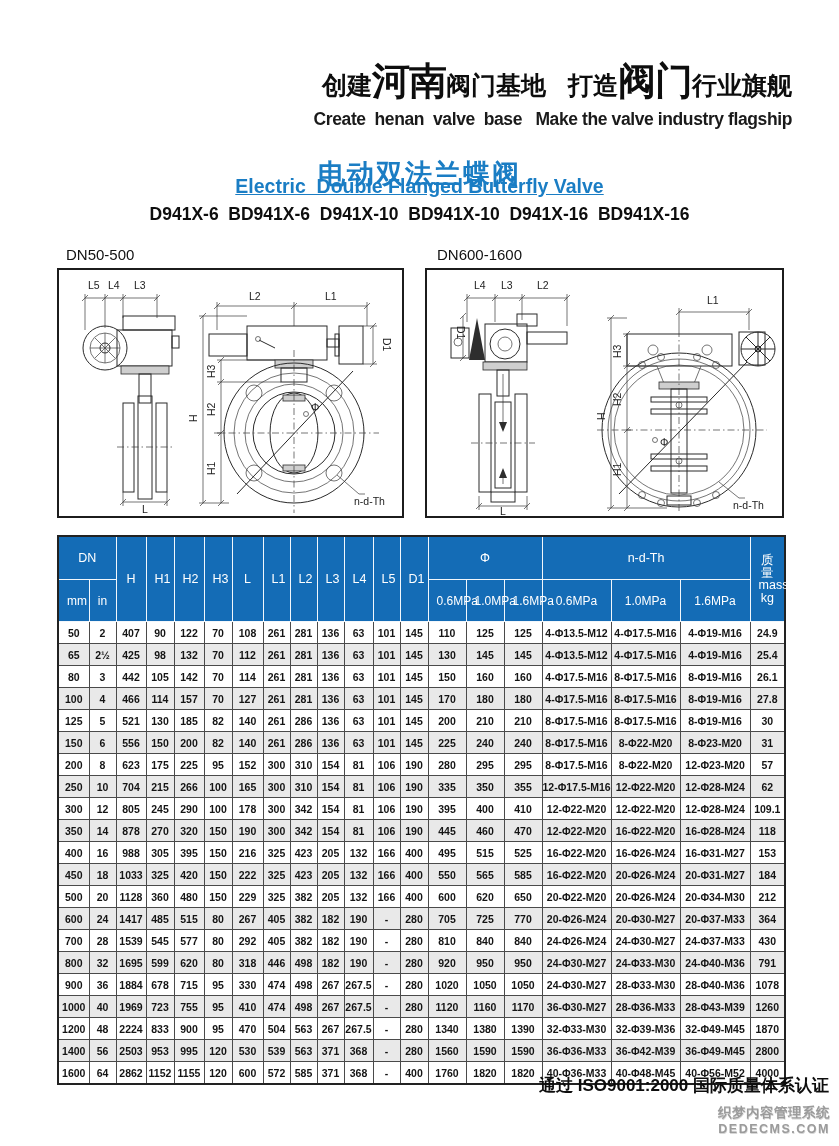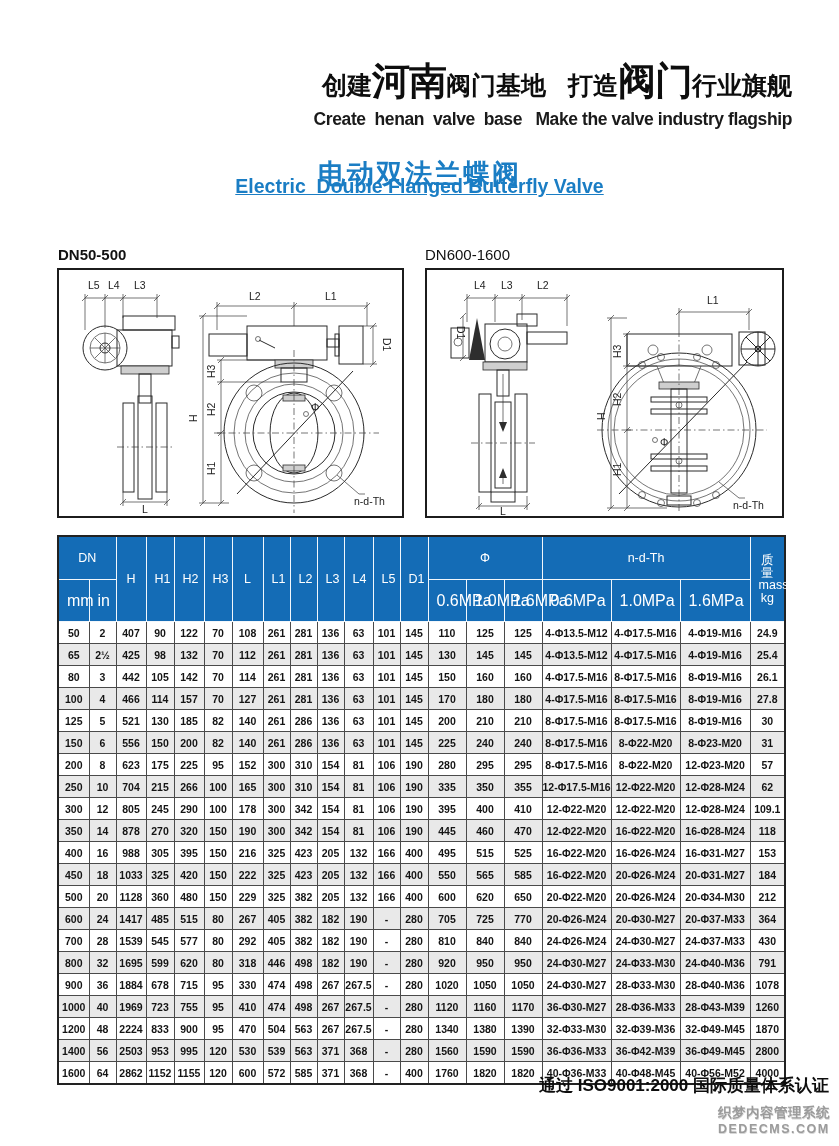--- a/index.html
+++ b/index.html
@@ -13,67 +13,68 @@
   .slogan-cn .sm{font-size:25px;letter-spacing:0px;}
   .slogan-cn .lg{font-size:38px;letter-spacing:-1px;}
   .slogan-cn .gap{display:inline-block;width:22px;}
   .slogan-en{margin-top:2px;font-size:17.5px;font-weight:700;color:#1a1a1a;letter-spacing:-0.4px;white-space:pre;}
   
   .title-cn{position:absolute;top:156px;left:0;width:100%;text-align:center;font-size:27px;font-weight:700;letter-spacing:2px;white-space:pre;}
   .title-en{position:absolute;top:175px;left:0;width:100%;text-align:center;font-size:19.5px;font-weight:700;white-space:pre;text-decoration:underline;}
   .models{position:absolute;top:204px;left:0;width:100%;text-align:center;font-size:17.5px;font-weight:700;color:#0e0e0e;white-space:pre;}
   
   .d-caption{position:absolute;top:246px;font-size:15px;color:#111;}
-  .cap-left{left:58px;font-weight:bold;} .cap-right{left:425px;}
+  .cap-left{left:66px;} .cap-right{left:437px;}
   .d-box{position:absolute;top:268px;height:250px;border:2px solid #1c1c1c;background:#fff;box-sizing:border-box;}
   .box-left{left:57px;width:347px;}
   .box-right{left:425px;width:359px;}
   .d-box svg{display:block;}
   .dim{font-size:10.5px;fill:#1c1c1c;font-family:"Liberation Sans",sans-serif;}
   .ln{stroke:#2a2a2a;stroke-width:1;fill:none;}
   .thin{stroke:#3a3a3a;stroke-width:0.7;fill:none;}
   .dash{stroke:#3a3a3a;stroke-width:0.7;fill:none;stroke-dasharray:7 3 1.5 3;}
   .fillg{fill:#cfcfcf;stroke:#2a2a2a;stroke-width:0.8;}
   .filld{fill:#2e2e2e;stroke:none;}
   
   .spec{position:absolute;top:535px;left:57px;width:727px;border-collapse:collapse;table-layout:fixed;
         border:2px solid #222;font-family:"Liberation Sans",sans-serif;}
   .spec th{background:#146cb6;color:#fff;border:1px solid #f2f7fc;font-weight:400;padding:8px;}
   .spec thead tr:first-child th{font-size:12.5px;height:26px;}
-  .spec thead tr:last-child th{font-size:16px;height:25px;margin-left:42px;}
+  .spec thead tr:last-child th{font-size:12px;height:25px;margin-left:42px;}
   .spec th.small-p{font-size:8.5px;}
   .spec th.mid-p{font-size:10.5px;}
   .spec th.mass-h{font-size:11px;line-height:12.5px;}
   .spec td{border:1px solid #4a4a4a;text-align:center;font-size:10.5px;font-weight:700;color:#141414;
            height:21px;padding:0;overflow:hidden;white-space:nowrap;}
   .spec tbody tr:nth-child(even) td{background:#e9e9e9;}
   .spec tbody tr:nth-child(odd) td{background:#ffffff;}
   
   .footer{position:absolute;top:1066px;right:0;display:flex;align-items:center;}
   .cert{font-size:17px;font-weight:700;color:#0d0d0d;margin-right:10px;white-space:pre;margin-top:8px;}
   .badge{width:138px;height:28px;background:#1470b8;color:#e9f1fa;font-size:16.5px;line-height:28px;
          padding-left:9px;box-sizing:border-box;letter-spacing:0.5px;}
-  .watermark{position:absolute;top:1104px;right:9px;text-align:left;color:#9b9b9b;font-weight:700;}
+  .watermark{position:absolute;top:1104px;right:9px;text-align:right;color:#9b9b9b;font-weight:700;}
   .wm1{font-size:13.5px;letter-spacing:0.5px;text-shadow:0.5px 0.5px 0 #d8d8d8;}
   .wm2{font-size:12.5px;letter-spacing:1.5px;text-shadow:0.5px 0.5px 0 #d8d8d8;}
 </style>
 </head>
 <body>
 
 <div class="page">
 
   <div class="slogan">
     <div class="slogan-cn">
       <span class="sm">创建</span><span class="lg">河南</span><span class="sm">阀门基地</span><span class="gap"></span><span class="sm">打造</span><span class="lg">阀门</span><span class="sm">行业旗舰</span>
     </div>
     <div class="slogan-en">Create  henan  valve  base   Make the valve industry flagship</div>
   </div>
 
   <div class="title-cn" style="color:#1a7dc4">电动双法兰蝶阀</div>
   <div class="title-en" style="color:#1a7dc4">Electric  Double Flanged Butterfly Valve</div>
+  <div class="models">D941X-6  BD941X-6  D941X-10  BD941X-10  D941X-16  BD941X-16</div>
 
   <div class="d-caption cap-left">DN50-500</div>
   <div class="d-caption cap-right">DN600-1600</div>
 
   <div class="d-box box-left">
     <svg width="343" height="246" viewBox="0 0 343 246">
 
       <line class="thin" x1="26" y1="28" x2="98" y2="28"></line>
       <line class="thin" x1="26" y1="24" x2="26" y2="60"></line>
         <line class="thin" x1="46" y1="24" x2="46" y2="58"></line>

